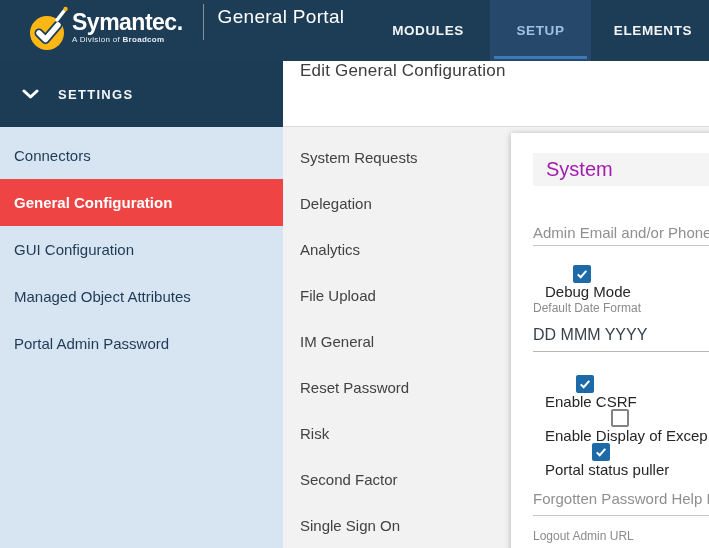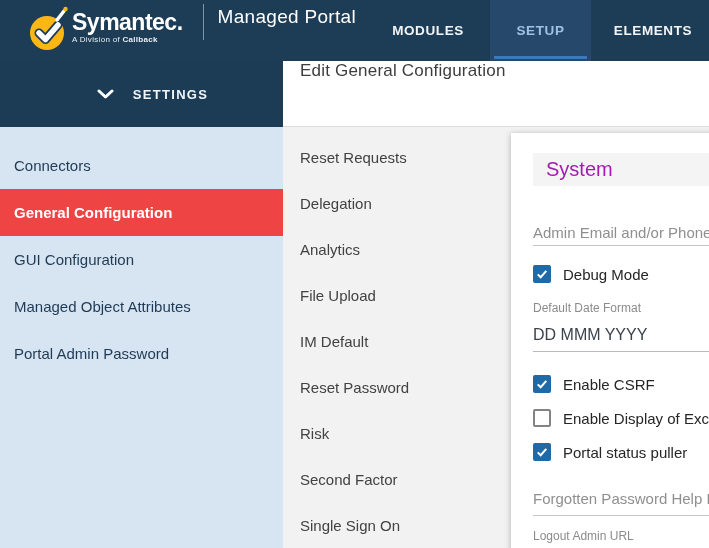--- a/index.html
+++ b/index.html
@@ -30,27 +30,27 @@
   .nav-modules { left:384px; width:88px; }
   .nav-setup   { left:490px; width:101px; background:#26486a; color:#9dc2e4; }
   .nav-setup::after {
     content:""; position:absolute; left:4px; right:4px; bottom:2px; height:3px; background:#3c79b8;
   }
   .nav-elements{ left:608px; width:90px; }
 
   
   .sidebar { position:absolute; left:0; top:61px; width:283px; height:487px; background:#d7e4f1; z-index:20; }
   .settings-header {
-    height:66px; background:#1c3b55; display:flex; align-items:center; padding-left:22px; cursor:pointer;justify-content:center;
+    height:66px; background:#1c3b55; display:flex; align-items:center; padding-left:22px; cursor:pointer;
   }
   .settings-header .chev { width:17px; height:10px; display:block; }
   .settings-header span {
     color:#f2f6fa; font-size:13px; font-weight:bold; letter-spacing:1.3px; margin-left:19px;
   }
-  .side-items { padding-top:15px; }
+  .side-items { padding-top:5px; }
   .side-item {
     height:47px; display:flex; align-items:center; padding-left:14px;
     color:#1e3a56; font-size:15px; cursor:pointer;
   }
   .side-item.selected { background:#ef4444; color:#ffffff; font-weight:bold; }
 
   
   .config-panel { position:absolute; left:283px; top:61px; width:426px; height:487px; background:#f2f2f2; }
   .panel-title-row {
     height:66px; background:#ffffff; border-bottom:1px solid #dcdcdc;
@@ -80,21 +80,21 @@
   }
   .f-admin { top:86px; height:27px; font-size:15px; color:#555; }
   .f-admin::placeholder, .f-forgot::placeholder { color:#8f8f8f; opacity:1; }
   .f-date  { top:186px; height:33px; font-size:16px; color:#3a434b; border-bottom-color:#b9b9b9; }
   .f-forgot{ top:349px; height:34px; font-size:15px; color:#555; }
 
   .small-label { position:absolute; left:22px; font-size:12px; color:#8b8b8b; }
   .l-dateformat { top:168px; }
   .l-logout     { top:396px; }
 
-  .check-row { position:absolute; left:22px; display:flex; align-items:center; cursor:pointer; }
+  .check-row { position:absolute; left:22px; display:flex; align-items:center; cursor:pointer;flex-direction:column; }
   .r-debug  { top:132px; }
   .r-csrf   { top:242px; }
   .r-display{ top:276px; }
   .r-status { top:310px; }
   .checkbox {
     width:18px; height:18px; border-radius:2px; flex:0 0 18px;
     display:flex; align-items:center; justify-content:center;
   }
   .checkbox.checked { background:#1e6aa8; }
   .checkbox.unchecked { background:#ffffff; border:2px solid #838383; }
@@ -110,25 +110,25 @@
       <circle cx="19" cy="29" r="17" fill="#fdb714"></circle>
       <path d="M11 29 l6.5 6.5 L30 21" stroke="#1d3c55" stroke-width="9" fill="none" stroke-linecap="round" stroke-linejoin="round"></path>
       <path d="M11 29 l6.5 6.5 L30 21" stroke="#ffffff" stroke-width="5.5" fill="none" stroke-linecap="round" stroke-linejoin="round"></path>
       <path d="M29 16 L36 7" stroke="#ffffff" stroke-width="3.5" stroke-linecap="round"></path>
       <circle cx="37.5" cy="5" r="2.2" fill="#fdb714"></circle>
     </svg>
     <div class="brand-text">
       <div class="brand-name">Symantec.</div>
       <div class="brand-tagline">
         <span>A Division of</span>
-        <span class="bold">Callback</span>
+        <span class="bold">Broadcom</span>
       </div>
     </div>
     <div class="brand-divider"></div>
-    <div class="product-name">Managed Portal</div>
+    <div class="product-name">General Portal</div>
   </div>
   <nav>
     <div class="nav-item nav-modules">MODULES</div>
     <div class="nav-item nav-setup">SETUP</div>
     <div class="nav-item nav-elements">ELEMENTS</div>
   </nav>
 </header>
 
 <aside class="sidebar">
   <div class="settings-header">
@@ -144,25 +144,25 @@
     <div class="side-item">Managed Object Attributes</div>
     <div class="side-item">Portal Admin Password</div>
   </div>
 </aside>
 
 <section class="config-panel">
   <div class="panel-title-row">
     <h1>Edit General Configuration</h1>
   </div>
   <ul class="category-list">
-    <li>Reset Requests</li>
+    <li>System Requests</li>
     <li>Delegation</li>
     <li>Analytics</li>
     <li>File Upload</li>
-    <li>IM Default</li>
+    <li>IM General</li>
     <li>Reset Password</li>
     <li>Risk</li>
     <li>Second Factor</li>
     <li>Single Sign On</li>
   </ul>
 </section>
 
 <section class="card">
   <div class="section-bar">
     <span>System</span>

